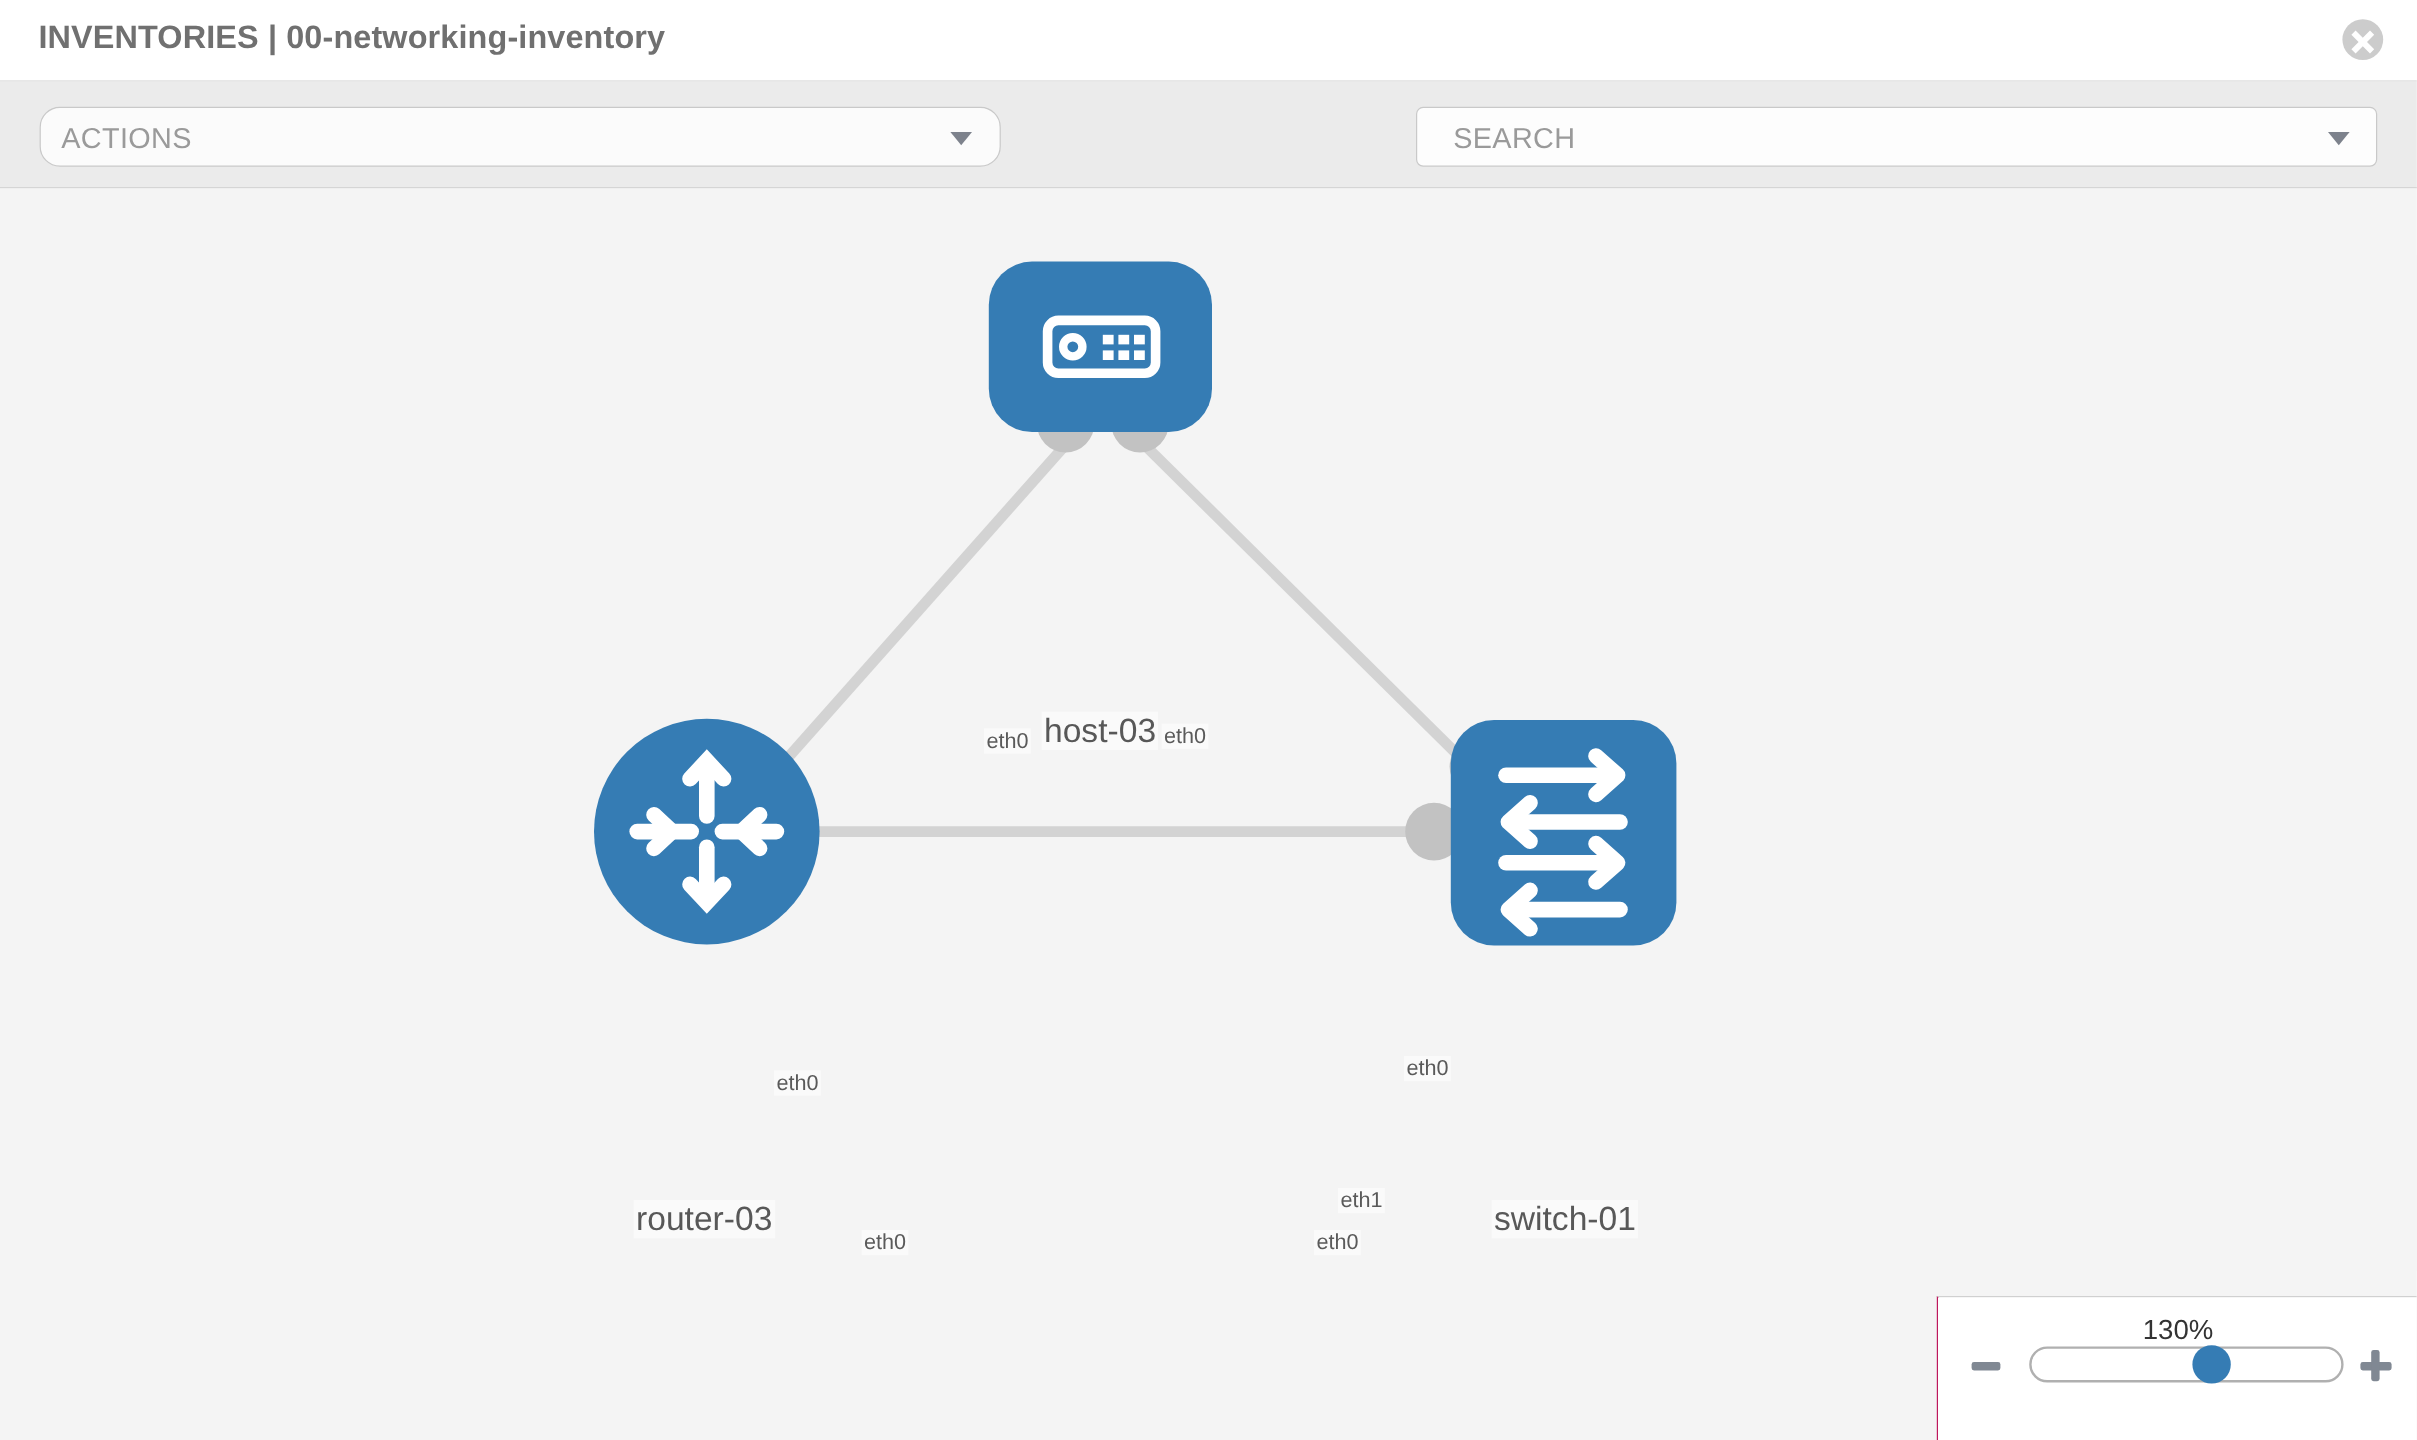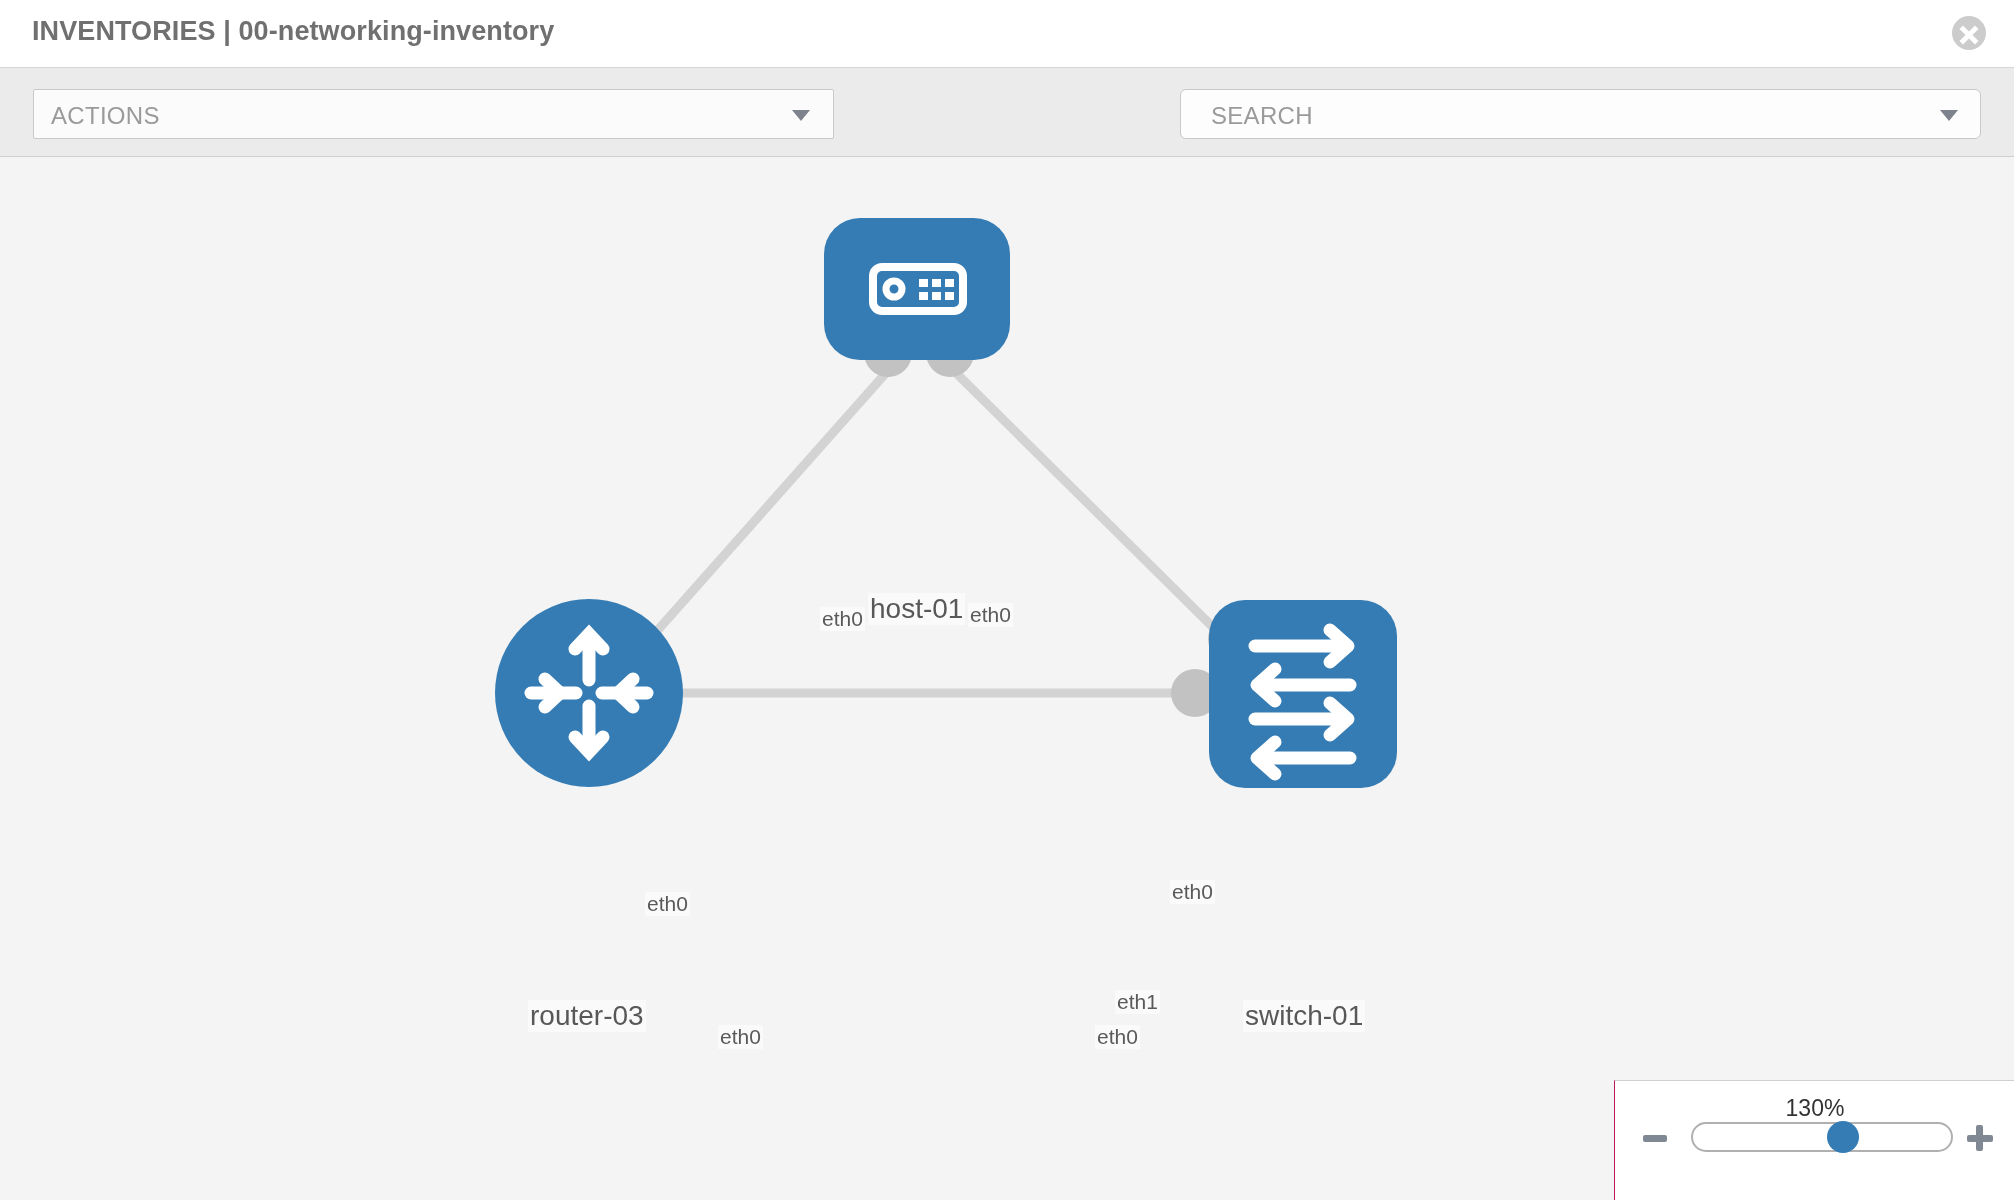--- a/index.html
+++ b/index.html
@@ -66,21 +66,21 @@
     box-sizing: border-box;
   }
   .actions-select {
     position: absolute;
     left: 33px;
     top: 21px;
     width: 801px;
     height: 50px;
     background: #fbfbfb;
     border: 1px solid #c9c9c9;
-    border-radius: 2px;
+    border-radius: 17px;
     box-sizing: border-box;
   }
   .actions-label {
     position: absolute;
     left: 17px;
     top: 12px;
     font-size: 24px;
     color: #9a9a9a;
     letter-spacing: 0.3px;
   }
@@ -143,21 +143,21 @@
   .node-label {
     position: absolute;
     font-size: 28px;
     color: #585858;
     background: #fafafa;
     padding: 0 2px;
     white-space: nowrap;
   }
   .iface-label {
     position: absolute;
-    font-size: 21px;
+    font-size: 18px;
     color: #5a5a5a;
     background: #fafafa;
     padding: 0 2px;
     white-space: nowrap;
   }
 
   
   .zoom-panel {
     position: absolute;
     right: 0;
@@ -330,21 +330,21 @@
           <path d="M1350 528 L1258 528"></path>
           <path d="M1275 512 L1257 528 L1275 544"></path>
           <path d="M1255 562 L1347 562"></path>
           <path d="M1330 546 L1348 562 L1330 578"></path>
           <path d="M1350 601 L1258 601"></path>
           <path d="M1275 585 L1257 601 L1275 617"></path>
         </g>
       </g>
     </svg>
 
-    <div class="node-label" style="left:868px; top:436px;">host-01</div>
+    <div class="node-label" style="left:868px; top:436px;">host-03</div>
     <div class="node-label" style="left:528px; top:843px;">router-03</div>
     <div class="node-label" style="left:1243px; top:843px;">switch-01</div>
 
     <div class="iface-label" style="left:820px; top:450px;">eth0</div>
     <div class="iface-label" style="left:968px; top:446px;">eth0</div>
     <div class="iface-label" style="left:645px; top:735px;">eth0</div>
     <div class="iface-label" style="left:1170px; top:723px;">eth0</div>
     <div class="iface-label" style="left:718px; top:868px;">eth0</div>
     <div class="iface-label" style="left:1095px; top:868px;">eth0</div>
     <div class="iface-label" style="left:1115px; top:833px;">eth1</div>

